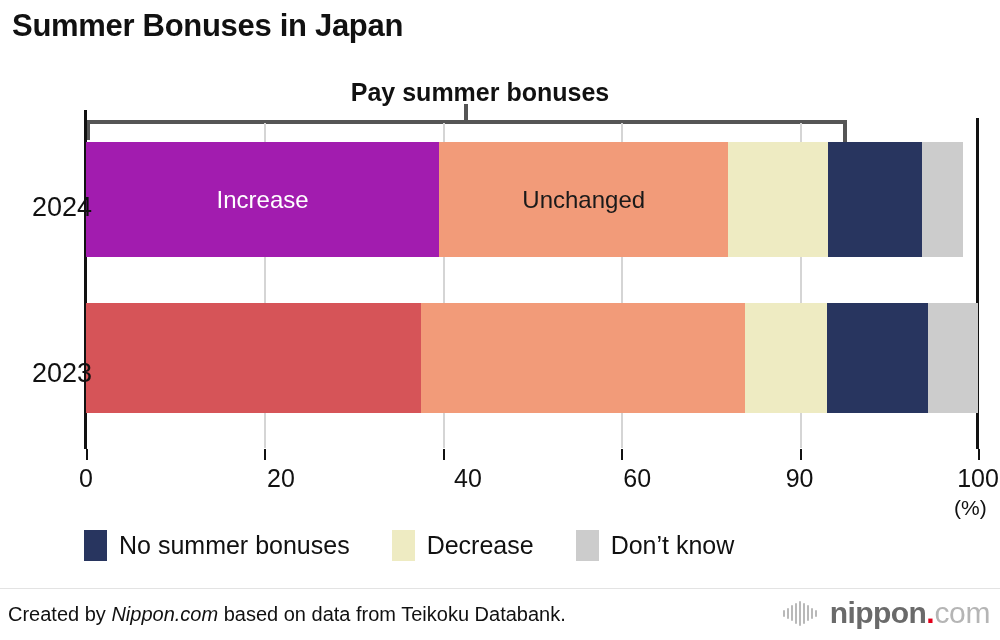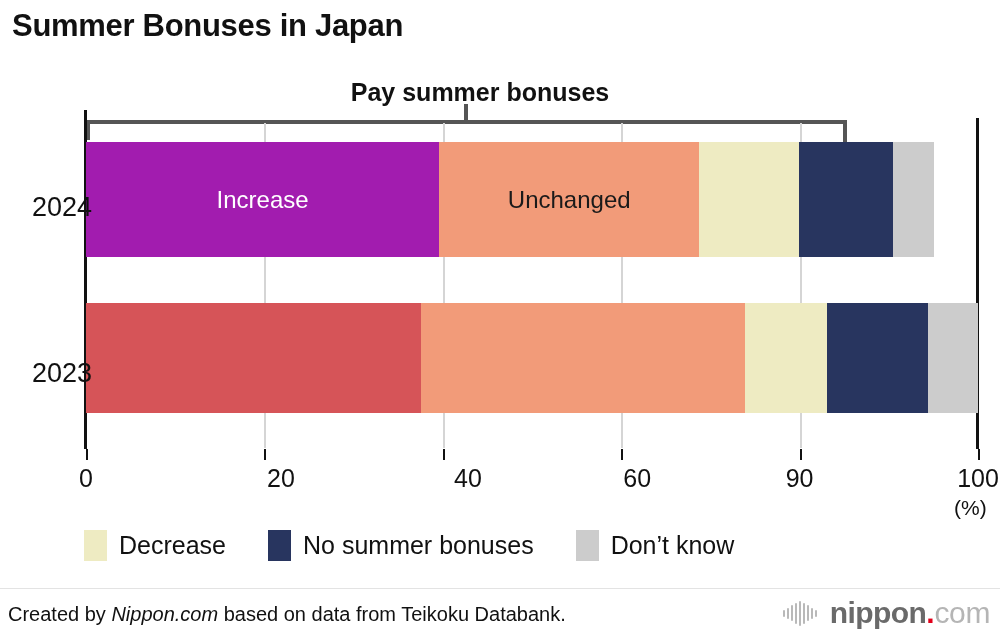--- a/index.html
+++ b/index.html
@@ -291,21 +291,21 @@
     <div id="gridlines">
         <div class="gridline" style="left: 178.4px;"></div>
         <div class="gridline" style="left: 356.8px;"></div>
         <div class="gridline" style="left: 535.2px;"></div>
         <div class="gridline" style="left: 713.6px;"></div>
       </div>
     <div class="bar-row" id="bar-row-2024">
         <div class="seg" style="width: 353.232px; background: #a21caf;">
           <div class="seg-label light">Increase</div>
         </div>
-        <div class="seg" style="width: 260px; background: rgb(242, 155, 121);">
+        <div class="seg" style="width: 289px; background: rgb(242, 155, 121);">
           <div class="seg-label dark">Unchanged</div>
         </div>
         <div class="seg" style="width: 99.904px; background: rgb(238, 235, 194);"></div>
         <div class="seg" style="width: 93.66px; background: rgb(40, 53, 95);"></div>
         <div class="seg" style="width: 41.032px; background: rgb(204, 204, 204);"></div>
       </div>
     <div class="bar-row" id="bar-row-2023">
         <div class="seg" style="width: 335.392px; background: rgb(214, 84, 88);"></div>
         <div class="seg" style="width: 323.796px; background: rgb(242, 155, 121);"></div>
         <div class="seg" style="width: 82.064px; background: rgb(238, 235, 194);"></div>
@@ -315,26 +315,26 @@
   </div>
 
   <div class="year-label" id="year-label-2024">2024</div>
   <div class="year-label" id="year-label-2023">2023</div>
 
   <div id="x-axis"></div>
   <div id="axis-unit">(%)</div>
 
   <div id="legend">
       <div class="legend-item">
+        <span class="legend-swatch" style="background: rgb(40, 53, 95);"></span>
+        <span class="legend-text">No summer bonuses</span>
+      </div>
+      <div class="legend-item">
         <span class="legend-swatch" style="background: rgb(238, 235, 194);"></span>
         <span class="legend-text">Decrease</span>
-      </div>
-      <div class="legend-item">
-        <span class="legend-swatch" style="background: rgb(40, 53, 95);"></span>
-        <span class="legend-text">No summer bonuses</span>
       </div>
       <div class="legend-item">
         <span class="legend-swatch" style="background: rgb(204, 204, 204);"></span>
         <span class="legend-text">Don’t know</span>
       </div>
     </div>
 
   <div id="footer-divider"></div>
 
   <div id="logo">

